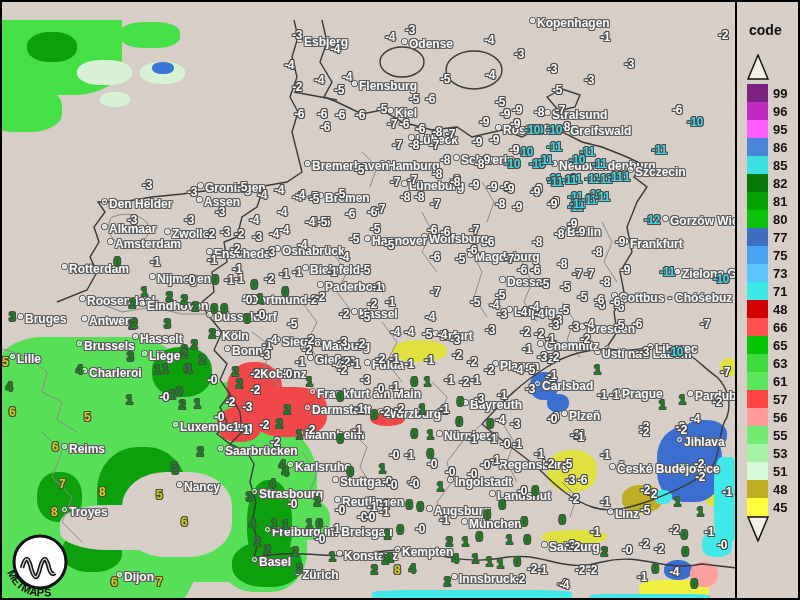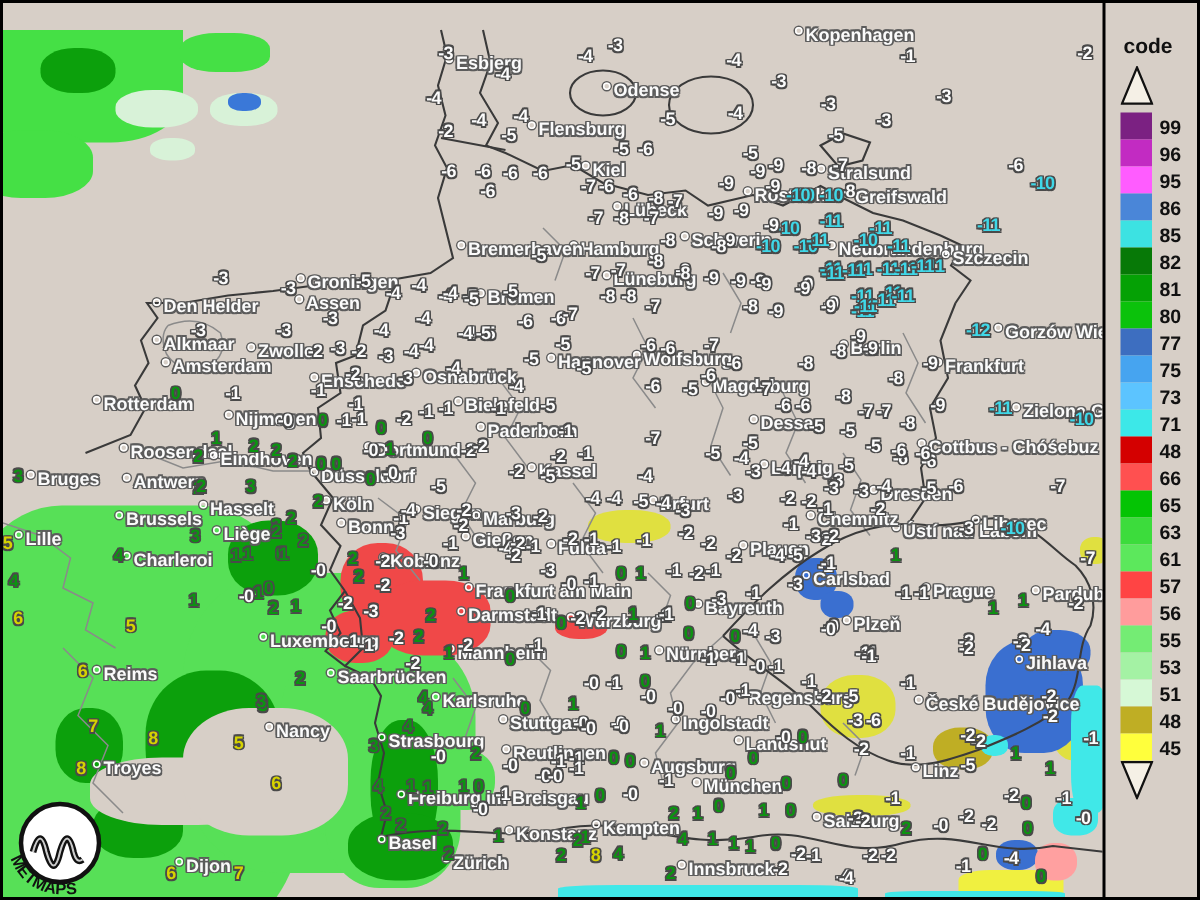--- a/index.html
+++ b/index.html
@@ -19,21 +19,21 @@
   .temp{position:absolute;z-index:6;font:bold 12px "Liberation Sans",sans-serif;white-space:nowrap;
         transform:translate(-50%,-50%);letter-spacing:-0.5px;
         text-shadow:1px 0 #4a4a4a,-1px 0 #4a4a4a,0 1px #4a4a4a,0 -1px #4a4a4a,1px 1px #4a4a4a,-1px -1px #4a4a4a,1px -1px #4a4a4a,-1px 1px #4a4a4a;}
   .t-white{color:#FCFCFC;} .t-green{color:#0B9410;} .t-yellow{color:#D6D300;} .t-cyan{color:#3FD8E8;}
   .footer{position:absolute;left:140px;bottom:0;width:595px;height:17px;background:#fff;z-index:30;
           font:14px "Liberation Sans",sans-serif;color:#000;padding:0 0 0 8px;box-sizing:border-box;
           white-space:nowrap;overflow:hidden;}
   .logo{position:absolute;left:2px;top:530px;z-index:35;}
   .legend{position:absolute;right:0;top:0;width:63px;height:600px;background:#D7CFC7;
           border-left:2px solid #000;box-sizing:border-box;z-index:50;}
-  .legend-title{font:bold 14px "Liberation Sans",sans-serif;color:#111;margin:20px 0 6px 12px;}
+  .legend-title{font:bold 14px "Liberation Sans",sans-serif;color:#111;margin:20px 0 16px 12px;}
   .legend-arrow{margin-left:10px;}
   .legend-rows{margin-left:10px;}
   .legend-row{display:flex;align-items:center;height:18px;}
   .legend-swatch{width:21px;height:18px;}
   .legend-label{font:bold 13px "Liberation Sans",sans-serif;color:#111;margin-left:5px;}
 </style>
 </head>
 <body>
 
 <div class="frame">
@@ -120,21 +120,21 @@
         <div class="patch" style="left: 662px; top: 558px; width: 28px; height: 20px; background: rgb(58, 111, 208); border-radius: 45%;"></div>
         <div class="patch" style="left: 370px; top: 588px; width: 200px; height: 12px; background: rgb(64, 232, 232); border-radius: 20%;"></div>
         <div class="patch" style="left: 588px; top: 592px; width: 120px; height: 8px; background: rgb(64, 232, 232); border-radius: 20%;"></div>
         <div class="patch" style="left: 712px; top: 455px; width: 25px; height: 85px; background: rgb(64, 232, 232); border-radius: 30%;"></div>
         <div class="patch" style="left: 700px; top: 530px; width: 30px; height: 25px; background: rgb(64, 232, 232); border-radius: 40%;"></div>
         <div class="patch" style="left: 652px; top: 488px; width: 18px; height: 14px; background: rgb(64, 232, 232); border-radius: 45%;"></div>
         <div class="patch" style="left: 688px; top: 560px; width: 28px; height: 25px; background: rgb(255, 160, 160); border-radius: 45%;"></div>
       </div>
     <div id="cities">
         <div class="city" style="left: 295px; top: 40px;"><span class="deg"></span><span>Esbjerg</span></div>
-        <div class="city" style="left: 400px; top: 42px; margin-top: 16px;"><span class="deg"></span><span>Odense</span></div>
+        <div class="city" style="left: 400px; top: 42px;"><span class="deg"></span><span>Odense</span></div>
         <div class="city" style="left: 528px; top: 21px;"><span class="deg"></span><span>Kopenhagen</span></div>
         <div class="city" style="left: 350px; top: 84px;"><span class="deg"></span><span>Flensburg</span></div>
         <div class="city" style="left: 386px; top: 111px;"><span class="deg"></span><span>Kiel</span></div>
         <div class="city" style="left: 494px; top: 128px;"><span class="deg"></span><span>Rostock</span></div>
         <div class="city" style="left: 543px; top: 113px;"><span class="deg"></span><span>Stralsund</span></div>
         <div class="city" style="left: 561px; top: 129px;"><span class="deg"></span><span>Greifswald</span></div>
         <div class="city" style="left: 452px; top: 158px;"><span class="deg"></span><span>Schwerin</span></div>
         <div class="city" style="left: 550px; top: 164px;"><span class="deg"></span><span>Neubrandenburg</span></div>
         <div class="city" style="left: 626px; top: 170px;"><span class="deg"></span><span>Szczecin</span></div>
         <div class="city" style="left: 407px; top: 138px;"><span class="deg"></span><span>Lübeck</span></div>

